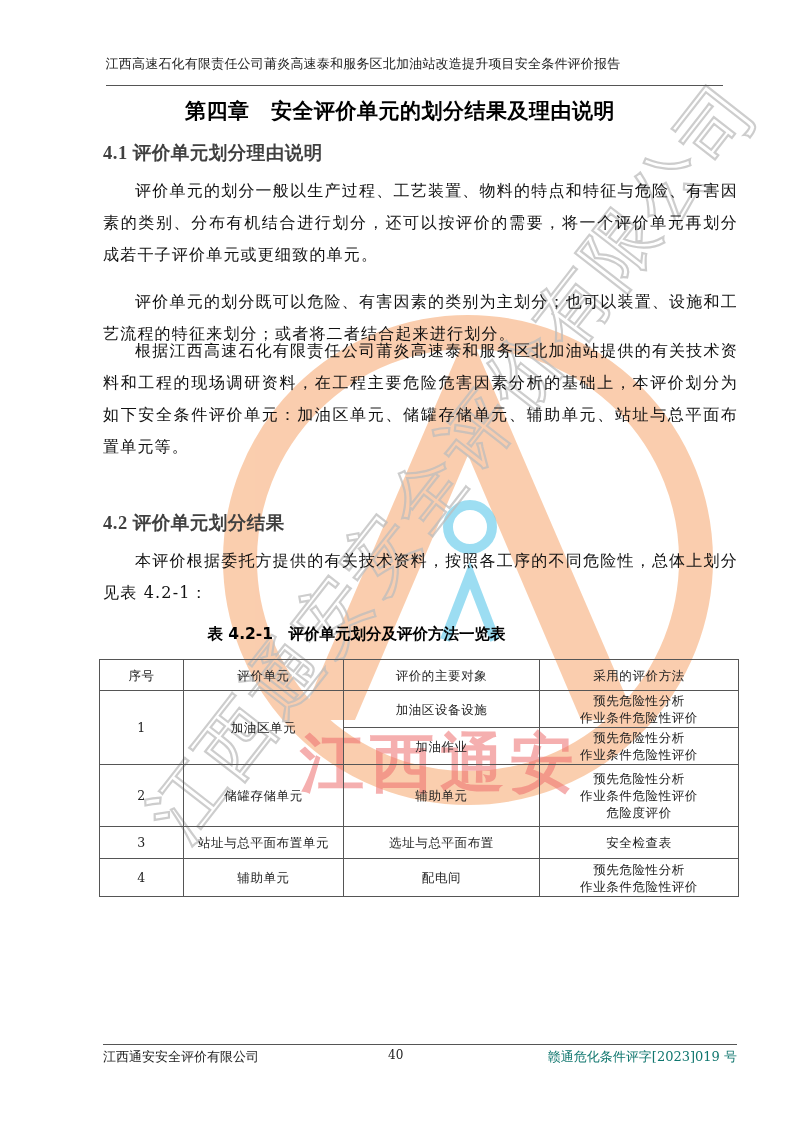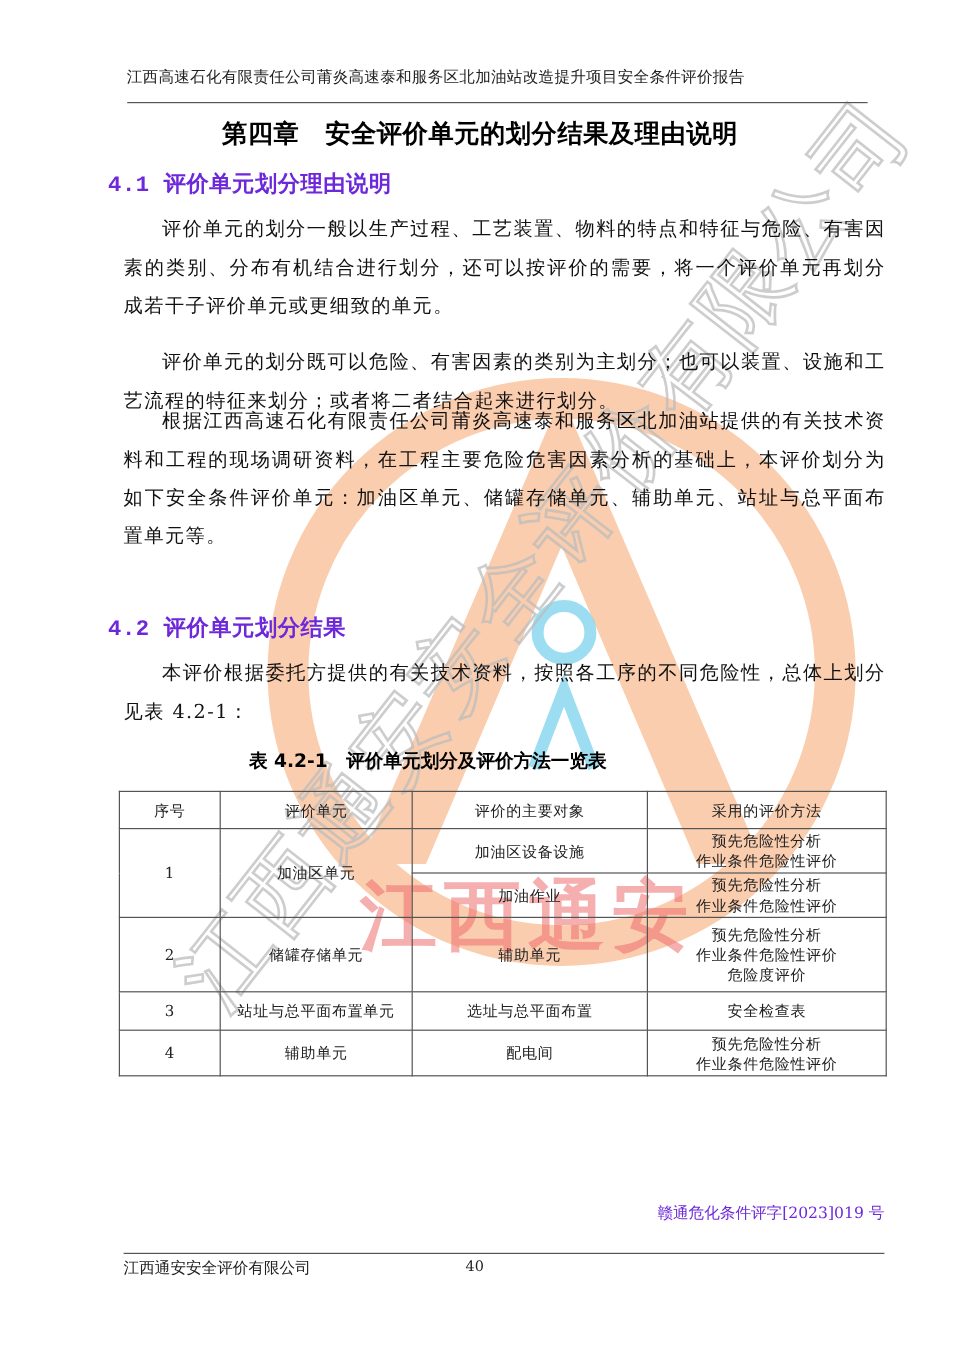--- a/index.html
+++ b/index.html
@@ -11,21 +11,21 @@
     .header-text {
       left: 0; width: 704px; top: 55px; text-align: center; font-size: 13px; color: #222;
       padding-left: 22px; box-sizing: border-box; letter-spacing: 0.2px;
     }
     .header-rule { left: 106px; width: 617px; top: 85px; height: 0; border-top: 1.3px solid #555; }
     .chapter-title {
       left: 0; width: 800px; top: 97px; text-align: center; font-family: "DejaVu Sans", sans-serif;
       font-weight: bold; font-size: 21px; letter-spacing: 0.5px; color: #000;
     }
     .sec-heading {
-      left: 90px; font-family: Liberation Mono, monospace; font-weight: bold; font-size: 18.5px; color: #6d28d9;
+      left: 103px; font-family: Liberation Serif, serif; font-weight: bold; font-size: 18.5px; color: #404040;
       letter-spacing: 0.5px;
     }
     .para {
       left: 103px; width: 635px; font-size: 16px; line-height: 32px; letter-spacing: 1.2px; color: #111;
       text-align: justify; text-indent: 2em;
     }
     .table-caption {
       left: 0; width: 713px; top: 624px; text-align: center; font-family: "DejaVu Sans", sans-serif;
       font-weight: bold; font-size: 15.5px; color: #000;
     }
@@ -33,21 +33,21 @@
       position: absolute; left: 99px; top: 659px; width: 639px; border-collapse: collapse;
       font-size: 12.5px; color: #222; table-layout: fixed;
     }
     table.units td, table.units th {
       border: 1px solid #555; text-align: center; vertical-align: middle; padding: 0; line-height: 17px;
       font-weight: normal; letter-spacing: 0.6px;
     }
     .footer-rule { left: 103px; width: 634px; top: 1044px; height: 0; border-top: 1.3px solid #555; }
     .footer-left { left: 103px; top: 1048px; font-size: 13px; color: #222; }
     .footer-center { left: 388px; top: 1048px; font-size: 12px; color: #222; }
-    .footer-right { right: 63px; top: 1002px; font-size: 13px; color: #6d28d9; }
+    .footer-right { right: 63px; top: 1048px; font-size: 13px; color: #0f766e; }
     .watermark { left: 0; top: 0; width: 800px; height: 1131px; pointer-events: none; }
     .content { position: relative; z-index: 2; }
   </style>
 </head>
 <body>
 
 <svg class="abs watermark" viewBox="0 0 800 1131" xmlns="http://www.w3.org/2000/svg">
 
   <g opacity="0.55">
     <circle cx="468" cy="560" r="228" fill="none" stroke="#f6a66c" stroke-width="34"></circle>

